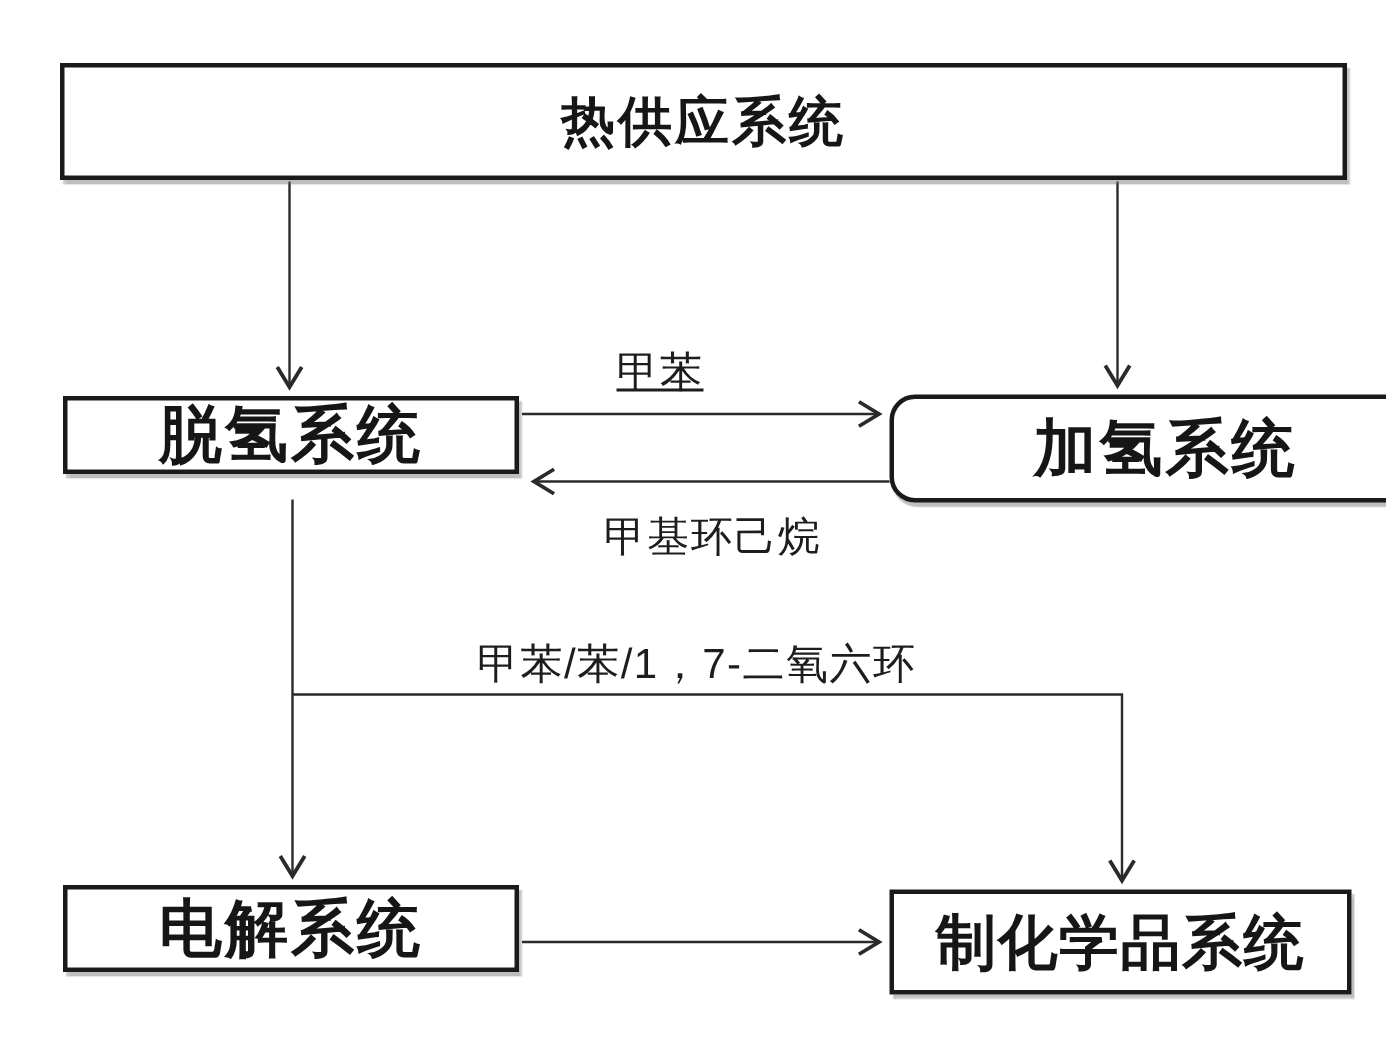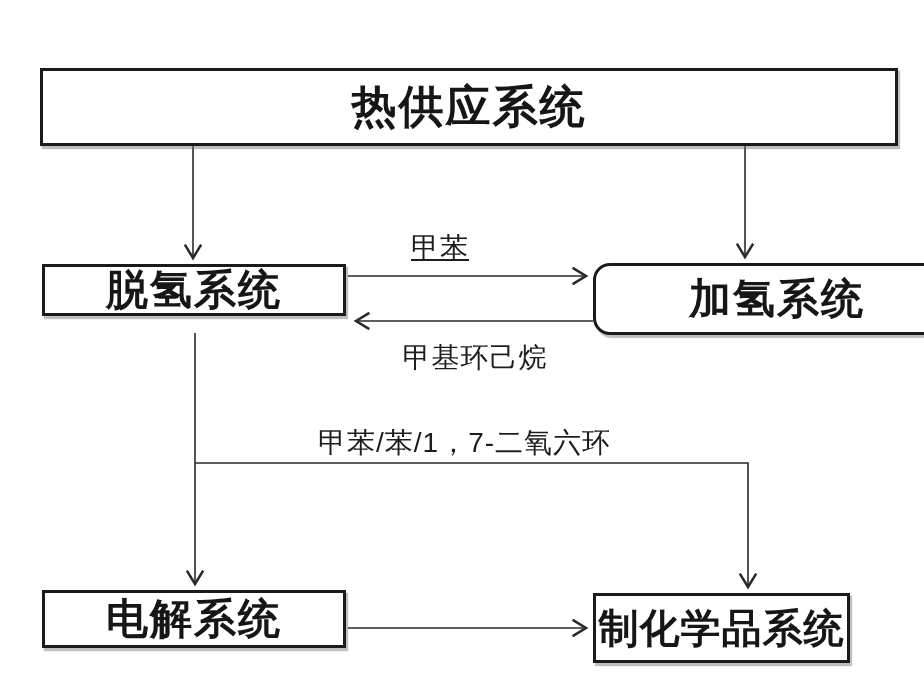--- a/index.html
+++ b/index.html
@@ -29,25 +29,25 @@
     background: #ffffff;
     border: 3px solid #1a1a1a;
     box-shadow: 2px 3px 1px rgba(110,110,110,0.45);
     display: flex;
     align-items: center;
     justify-content: center;
     font-weight: 600;
     letter-spacing: 2px;
     color: #161616;
   }
-  .node-title    { left: 40px;  top: 42px;  width: 858px; height: 78px; font-size: 45px; margin-top: 26px; }
+  .node-title    { left: 40px;  top: 42px;  width: 858px; height: 78px; font-size: 36px; }
   .node-dehydro  { left: 42px;  top: 264px; width: 304px; height: 52px; font-size: 42px; }
   .node-hydro    { left: 593px; top: 263px; width: 368px; height: 72px; font-size: 42px; border-radius: 17px; }
   .node-electro  { left: 42px;  top: 590px; width: 304px; height: 58px; font-size: 42px; }
-  .node-chem     { left: 593px; top: 593px; width: 257px; height: 70px; font-size: 40px; letter-spacing: 1px; }
+  .node-chem     { left: 593px; top: 593px; width: 308px; height: 70px; font-size: 40px; letter-spacing: 1px; }
 
   .edge-label {
     position: absolute;
     font-size: 28px;
     font-weight: 500;
     color: #1d1d1d;
     letter-spacing: 1px;
     white-space: nowrap;
   }
   .lbl-toluene { left: 411px; top: 229px; width: 140px; text-align: left; text-decoration: underline; }

